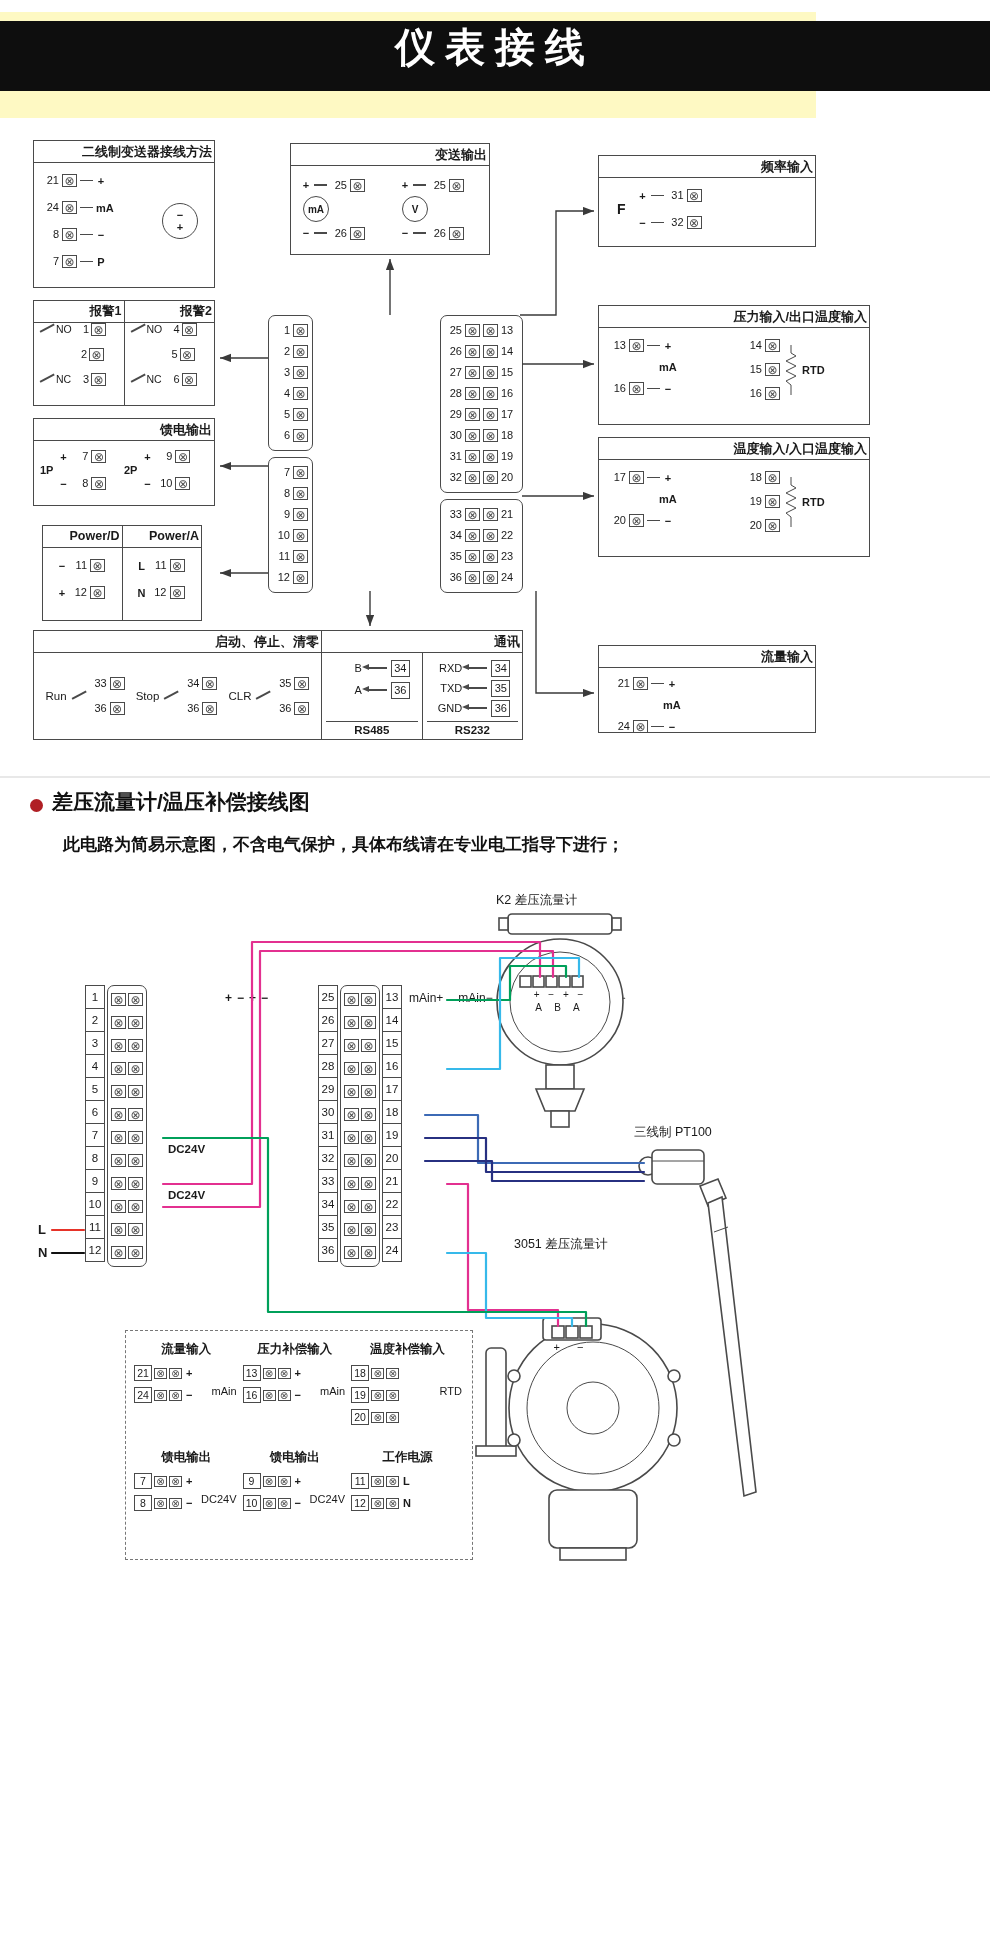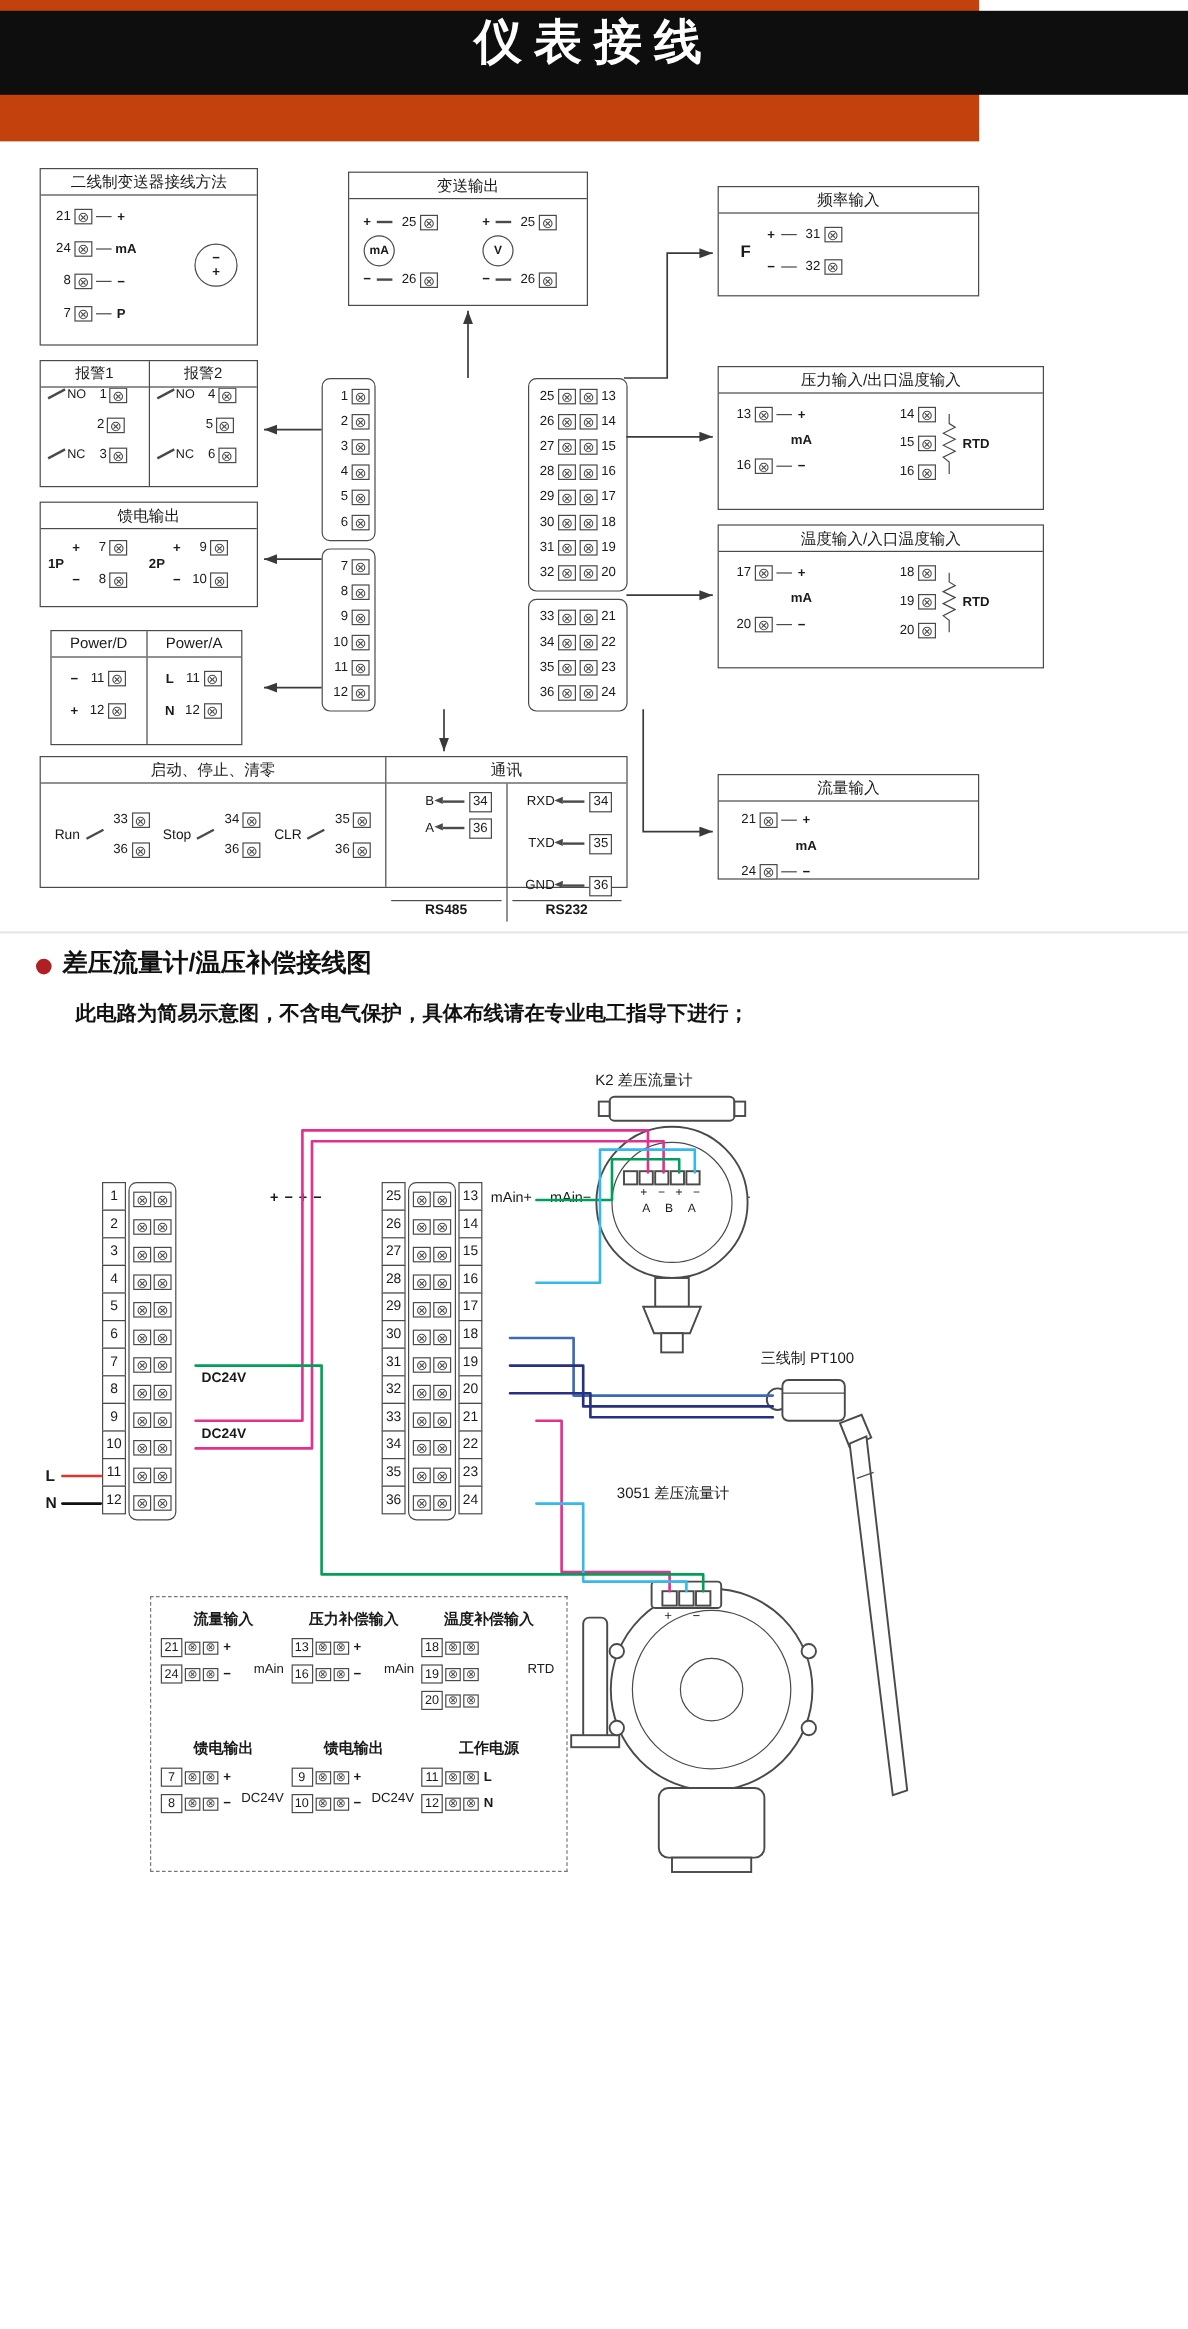--- a/index.html
+++ b/index.html
@@ -1,29 +1,29 @@
 <!DOCTYPE html>
 <html><head>
 <meta charset="utf-8">
 <style>
 *{margin:0;padding:0;box-sizing:border-box}
 html,body{width:990px;height:1941px}
 body{position:relative;font-family:"Liberation Sans","DejaVu Sans",sans-serif;background:#fff;color:#1a1a1a;overflow:hidden}
 
-.hdr{position:absolute;left:0;top:0;width:816px;height:118px;background:#c2410c}
+.hdr{position:absolute;left:0;top:12px;width:816px;height:118px;background:#fef9c3}
 .hdrband{position:absolute;left:0;top:9px;width:990px;height:70px;background:#0e0e0e;color:#fff;text-align:center}
 .htitle{font-size:40px;font-weight:bold;letter-spacing:10px;line-height:46px;padding-top:3px}
 .hsub{font-size:15px;letter-spacing:1px;line-height:17px}
 .sep{position:absolute;left:0;top:776px;width:990px;height:2px;background:#e8e8e8}
 
 .topd{position:absolute;left:0;top:118px;width:990px;height:657px;background:#fff}
 .botd{position:absolute;left:0;top:880px;width:990px;height:1061px;background:#fff}
 
 .box{position:absolute;border:1.5px solid #4a4a4a;background:#fff}
-.bt{border-bottom:1.5px solid #4a4a4a;text-align:center;font-size:13px;font-weight:normal;padding:3px 2px;line-height:15px;white-space:nowrap}
+.bt{border-bottom:1.5px solid #4a4a4a;text-align:right;font-size:13px;font-weight:bold;padding:3px 2px;line-height:15px;white-space:nowrap}
 .t{display:inline-block;flex:0 0 auto;width:15px;height:13px;border:1px solid #4a4a4a;position:relative;background:#fff}
 .t::before{content:"⊗";position:absolute;left:0;top:0;width:100%;height:100%;font-size:12px;line-height:12px;text-align:center;color:#4a4a4a}
 .tn{display:inline-block;min-width:17px;text-align:right;font-size:11px;line-height:13px}
 .tnl{display:inline-block;min-width:17px;text-align:left;font-size:11px;line-height:13px}
 .sgn{font-size:11px;font-weight:bold;min-width:10px;text-align:center;white-space:nowrap}
 .trow{display:flex;align-items:center;gap:3px;height:19px}
 .grp{position:absolute;border:1.5px solid #4a4a4a;border-radius:7px;padding:4px;display:flex;flex-direction:column;background:#fff}
 .grp .trow{margin:1px 0}
 .wireh{display:inline-block;width:13px;height:1.5px;background:#4a4a4a}
 .srcc{display:inline-flex;align-items:center;justify-content:center;width:26px;height:26px;border:1.5px solid #4a4a4a;border-radius:50%;font-size:10px;font-weight:bold}
@@ -651,21 +651,21 @@
 
                 <div class="crow">
                   <span class="clab">A</span>
                   <span class="arrl"></span>
                   <span class="nb">36</span>
                 </div>
               </div>
             <div class="ccap">RS485</div>
           </div>
           <div class="ccol">
-            <div style="display:flex;flex-direction:column;gap:15px">
+            <div style="display:flex;flex-direction:column;gap:0">
 
                 <div class="crow">
                   <span class="clab">RXD</span>
                   <span class="arrl"></span>
                   <span class="nb">34</span>
                 </div>
 
                 <div class="crow">
                   <span class="clab">TXD</span>
                   <span class="arrl"></span>

